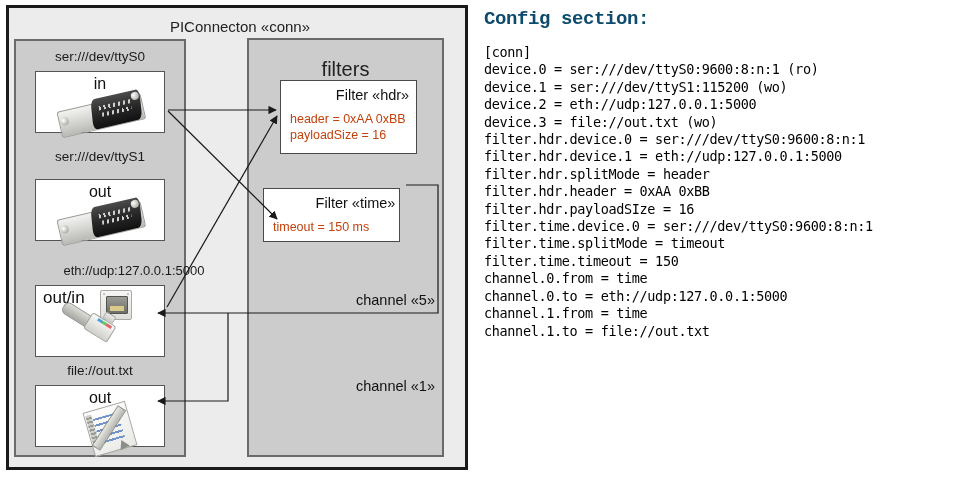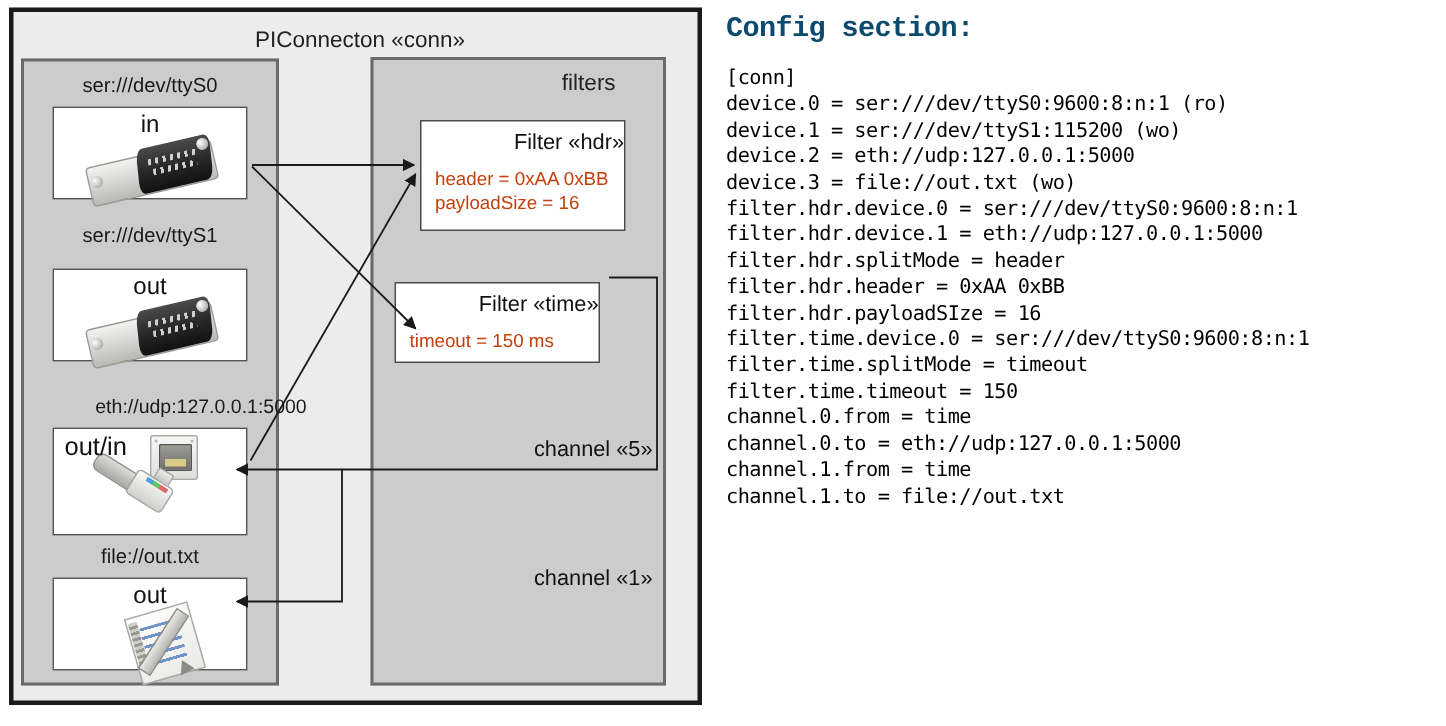--- a/index.html
+++ b/index.html
@@ -43,26 +43,25 @@
   .panel {
     position: absolute;
     background: #cccccc;
     border: 2px solid #6a6a6a;
     box-sizing: border-box;
   }
   #devices-panel { left: 14px; top: 39px; width: 172px; height: 418px; }
   #filters-panel { left: 247px; top: 38px; width: 197px; height: 419px; }
   .panel-title {
     position: absolute;
-    left: 0; top: 7px;
+    left: 0; top: 18px;
     width: 100%;
     text-align: center;
-    font-size: 15px;
+    font-size: 20px;
     color: #222;
-    padding-left: 47px;
   }
 
   
   .dev-label {
     position: absolute;
     width: 100%;
     text-align: center;
     font-size: 13.5px;
     color: #1a1a1a;
   }
@@ -93,23 +92,24 @@
   .filter-box {
     position: absolute;
     background: #ffffff;
     border: 1.5px solid #4a4a4a;
     box-sizing: border-box;
   }
   .filter-title {
     position: absolute;
     left: 0; top: 6px;
     width: 100%;
-    text-align: right;
+    text-align: center;
     font-size: 14.5px;
     color: #111;
+    padding-left: 24px;
   }
   .filter-props {
     position: absolute;
     left: 9px; top: 30px;
     font-size: 12.5px;
     line-height: 16px;
     color: #c2410c;
     white-space: pre-line;
   }
 

